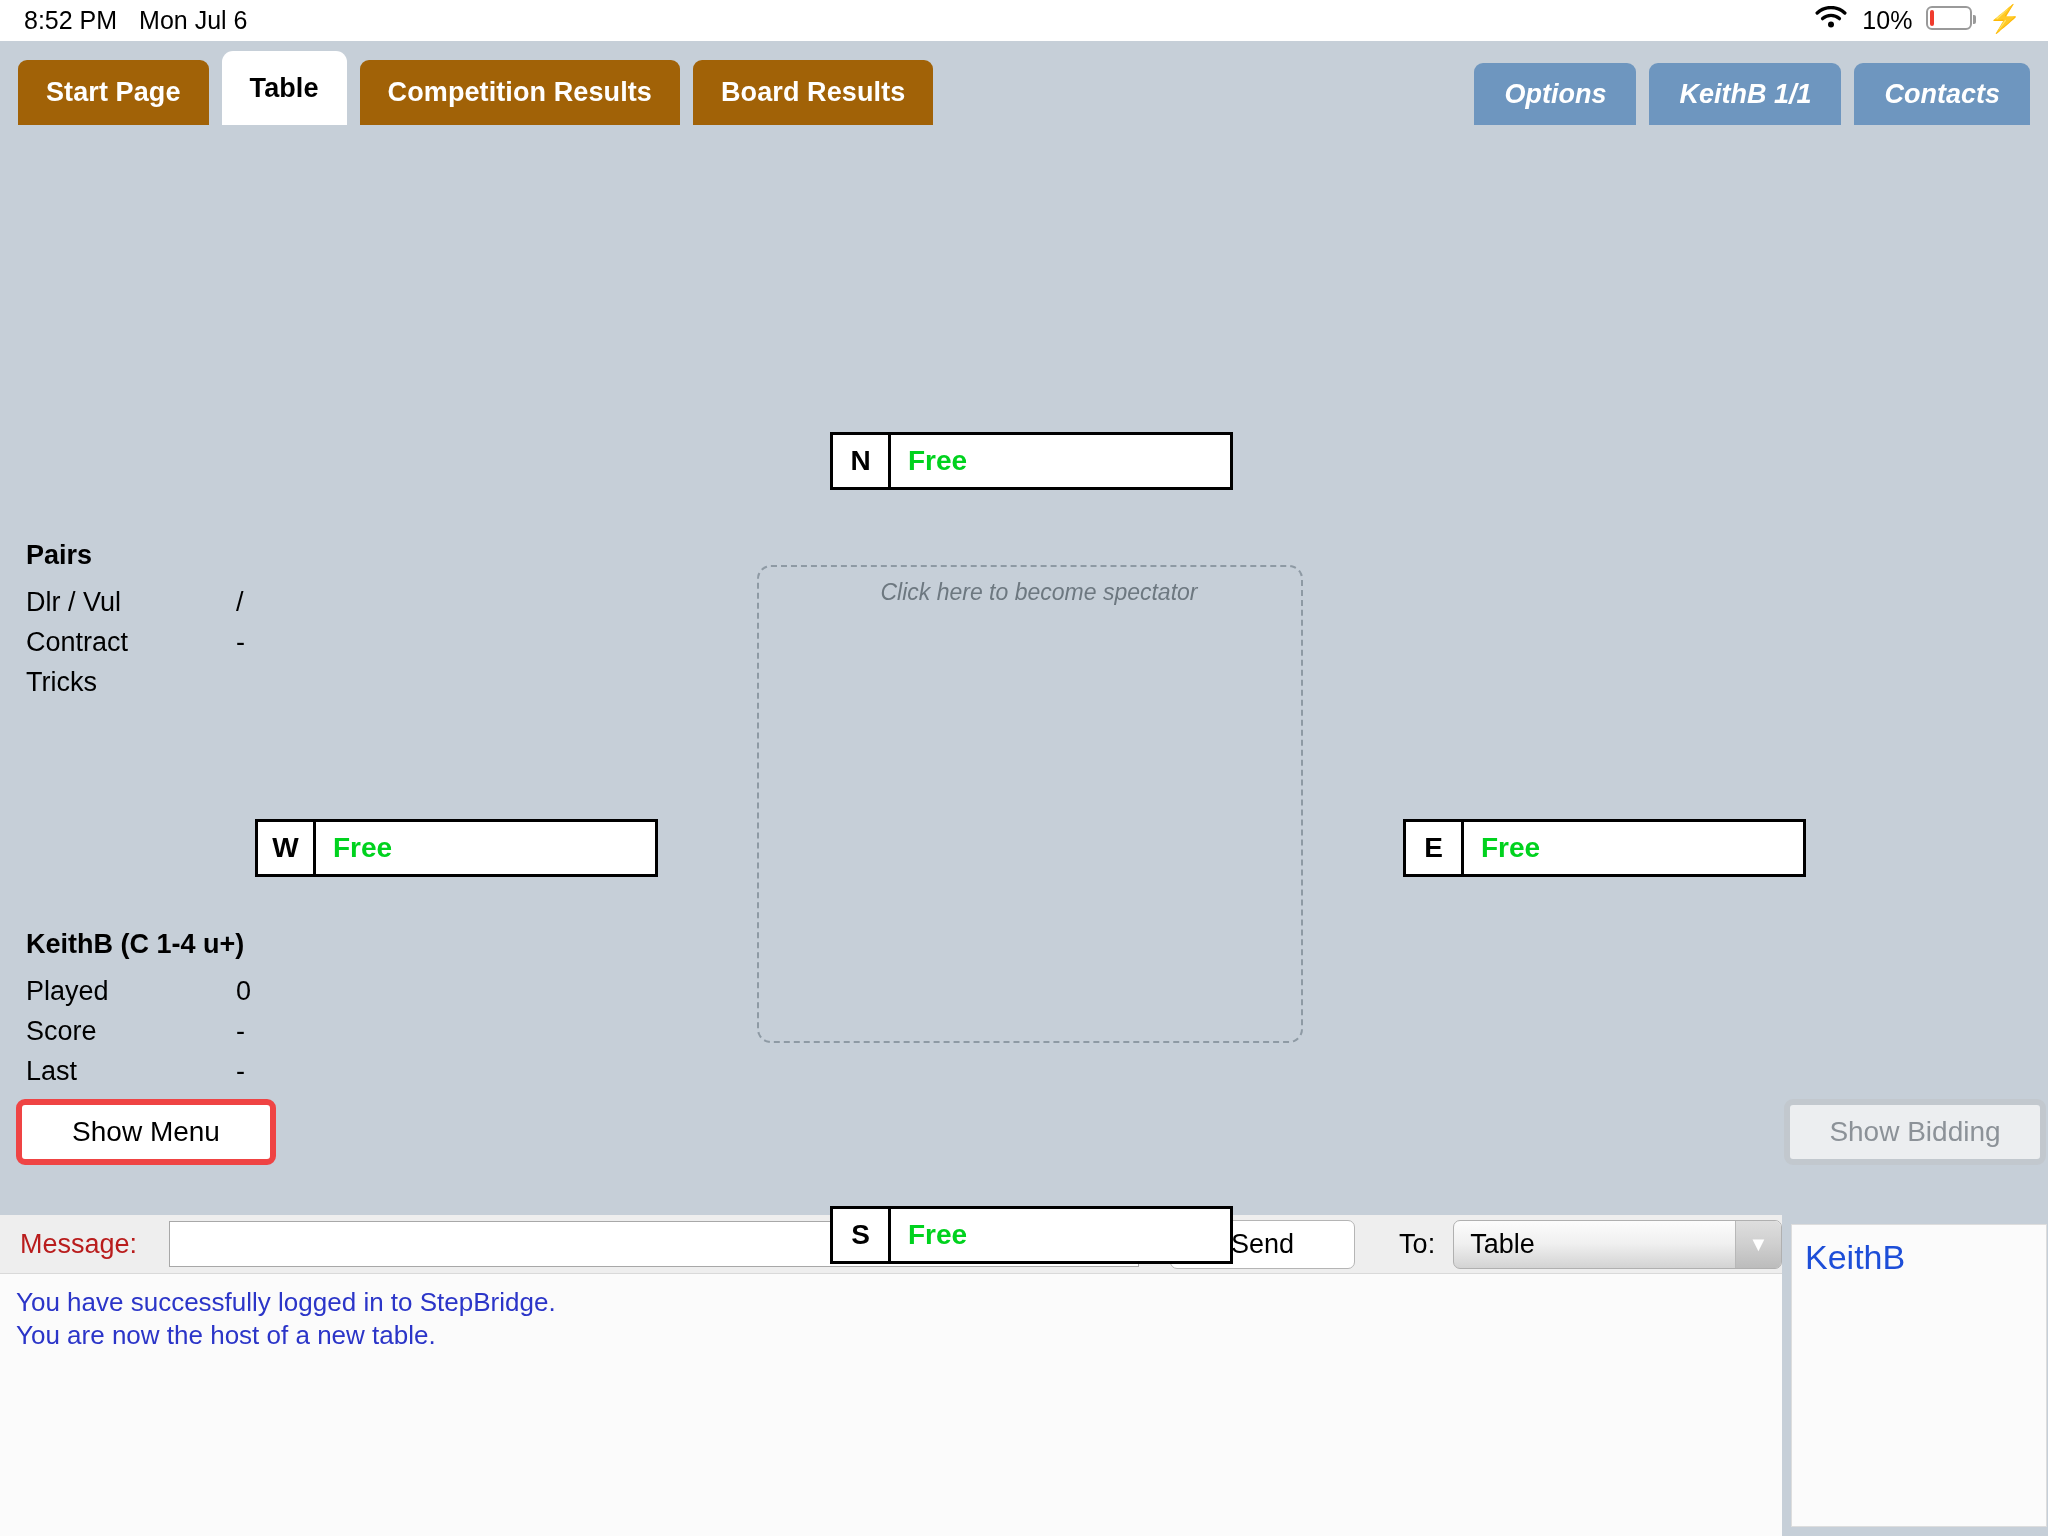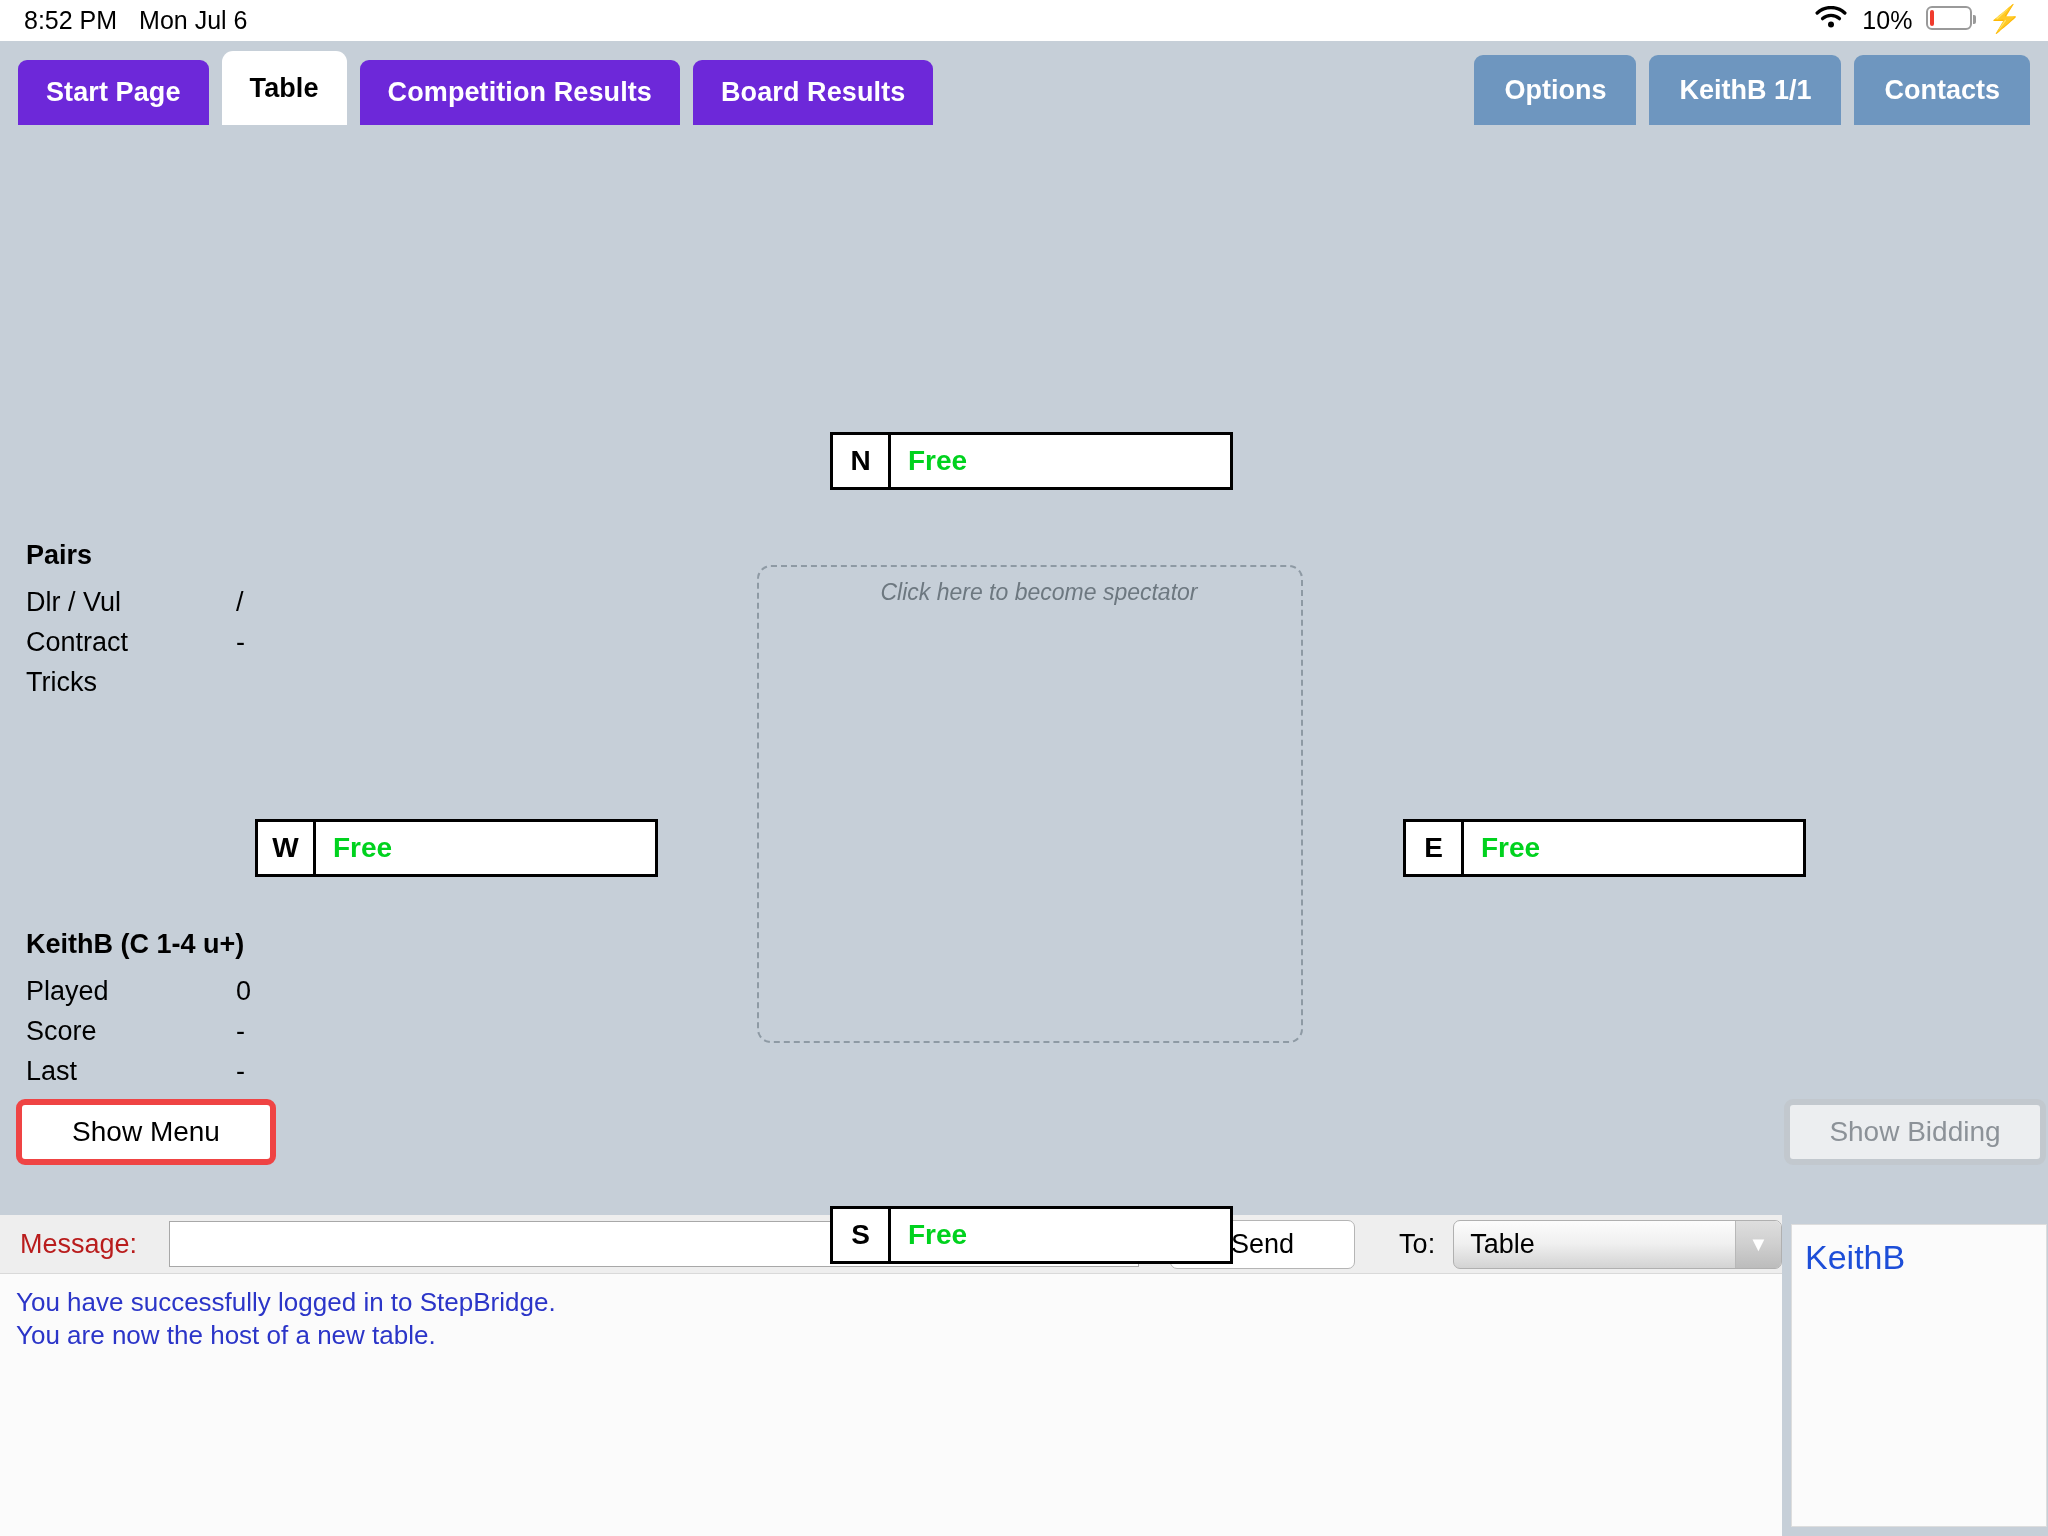--- a/index.html
+++ b/index.html
@@ -45,49 +45,50 @@
   .tabbar {
     height: 84px;
     background: #c6cfd8;
     display: flex;
     align-items: flex-end;
     padding: 0 18px;
     position: relative;
   }
   .tab {
     height: 65px;
-    background: #6d28d9;
+    background: #a16207;
     color: #ffffff;
     border-radius: 9px 9px 0 0;
     font-size: 27px;
     font-weight: bold;
     display: flex; align-items: center; justify-content: center;
     padding: 0 28px;
     margin-right: 13px;
     white-space: nowrap;
     letter-spacing: 0.1px;
   }
   .tab.active {
     background: #ffffff;
     color: #000000;
     height: 74px;
     border-radius: 11px 11px 0 0;
   }
   .tabbar-spacer { flex: 1; }
   .btn-blue {
-    height: 70px;
+    height: 62px;
     background: #6e96bf;
     color: #ffffff;
     border-radius: 9px 9px 0 0;
     font-size: 27px;
     font-weight: bold;
     display: flex; align-items: center; justify-content: center;
     padding: 0 30px;
     margin-left: 13px;
     white-space: nowrap;
+    font-style: italic;
   }
 
   
   .main {
     position: relative;
     height: 1090px;
     background: #c6cfd8;
   }
 
   .seatbox {

